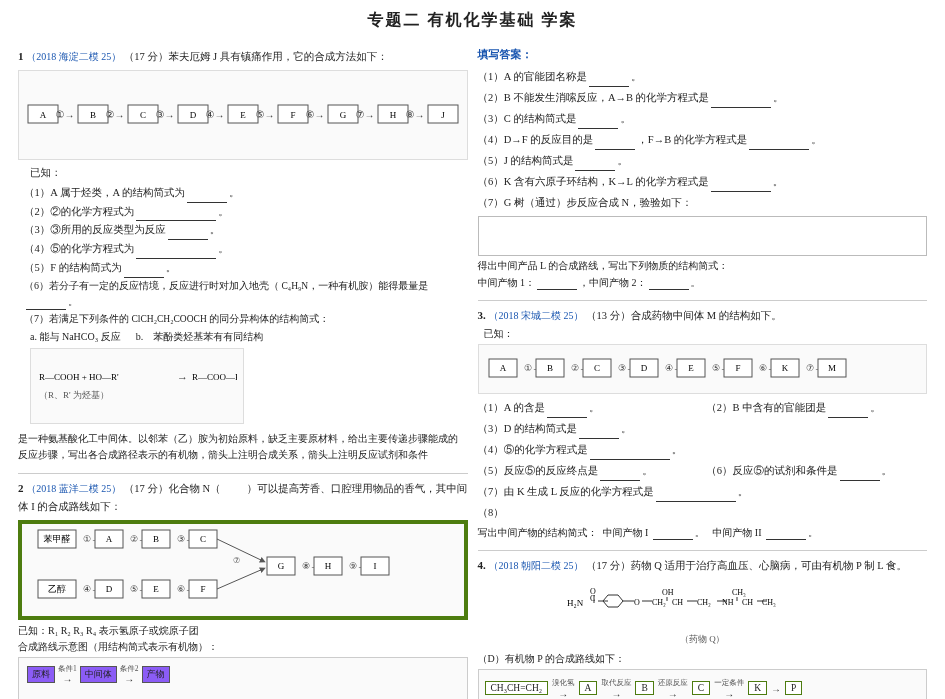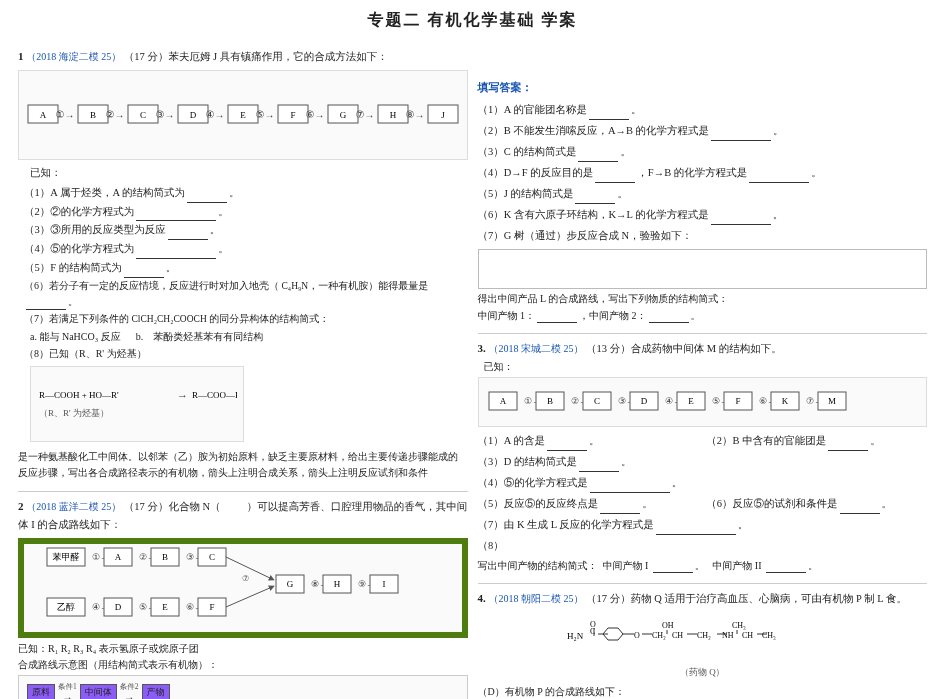--- a/index.html
+++ b/index.html
@@ -93,21 +93,20 @@
       border: 1px solid #4d7c0f;
       padding: 1px 5px;
       font-size: 9.5px;
       background: #fff;
     }
     .right-answer-header {
       color: #1a56b0;
       font-size: 11px;
       font-weight: bold;
       margin-bottom: 4px;
-      margin-top: 33px;
     }
     .answer-items {
       font-size: 10.5px;
       line-height: 2;
     }
     .q-number {
       font-size: 11px;
       font-weight: bold;
     }
     .q-source {
@@ -218,23 +217,20 @@
         </div>
         <div class="question-item" style="font-size:10px; line-height:1.6;">
           （6）若分子有一定的反应情境，反应进行时对加入地壳（ <span class="chem-formula">C₄H₉N</span>，一种有机胺）能得最量是<span class="blank"></span>。
         </div>
         <div class="question-item" style="font-size:10px;">
           （7）若满足下列条件的 <span class="chem-formula">ClCH₂CH₂COOCH</span> 的同分异构体的结构简式：
         </div>
         <div class="indent" style="font-size:10px; line-height:1.7;">
           a. 能与 NaHCO₃ 反应 &nbsp;&nbsp;&nbsp;&nbsp; b. &nbsp;&nbsp; 苯酚类烃基苯有有同结构
         </div>
-        <div class="question-item" style="font-size:10px;">
-          （8）已知（R、R' 为烃基）
-        </div>
         
         <div style="margin:3px 0 3px 12px; font-size:9.5px; background:#fafafa; border:1px solid #ddd; padding:17px 6px; display:inline-block;">
           <svg width="200" height="38">
             <text x="2" y="14" font-size="9" font-family="serif">R—COOH + HO—R'</text>
             <text x="140" y="14" font-size="11" fill="#333">→</text>
             <text x="155" y="14" font-size="9" font-family="serif">R—COO—R' + H₂O</text>
             <text x="2" y="32" font-size="9" font-family="serif" fill="#555">（R、R' 为烃基）</text>
           </svg>
         </div>
 
@@ -245,21 +241,21 @@
 
       <hr class="divider">
 
       <div class="section">
         <div class="question-text">
           <span class="q-number">2</span>
           <span class="q-source">（2018  蓝洋二模  25）</span>
           <span>（17 分）化合物 N（ &nbsp;&nbsp;&nbsp;&nbsp;&nbsp;&nbsp;&nbsp;&nbsp; ）可以提高芳香、口腔理用物品的香气，其中间体 I 的合成路线如下：</span>
         </div>
 
-        <div style="height:100px; border:6px solid #4d7c0f; margin:4px 0; background:#fafafa; display:flex; align-items:center; justify-content:flex-end;">
+        <div style="height:100px; border:4px solid #4d7c0f; margin:4px 0; background:#fafafa; display:flex; align-items:center; justify-content:center;">
           <svg width="420" height="90">
 
             <rect x="5" y="5" width="38" height="18" fill="white" stroke="#555" stroke-width="1"></rect>
             <text x="24" y="17" text-anchor="middle" font-size="9" font-family="serif">苯甲醛</text>
             <text x="50" y="17" font-size="9" fill="#333">①→</text>
             <rect x="62" y="5" width="28" height="18" fill="white" stroke="#555" stroke-width="1"></rect>
             <text x="76" y="17" text-anchor="middle" font-size="9" font-family="serif">A</text>
             <text x="97" y="17" font-size="9" fill="#333">②→</text>
             <rect x="109" y="5" width="28" height="18" fill="white" stroke="#555" stroke-width="1"></rect>
             <text x="123" y="17" text-anchor="middle" font-size="9" font-family="serif">B</text>

